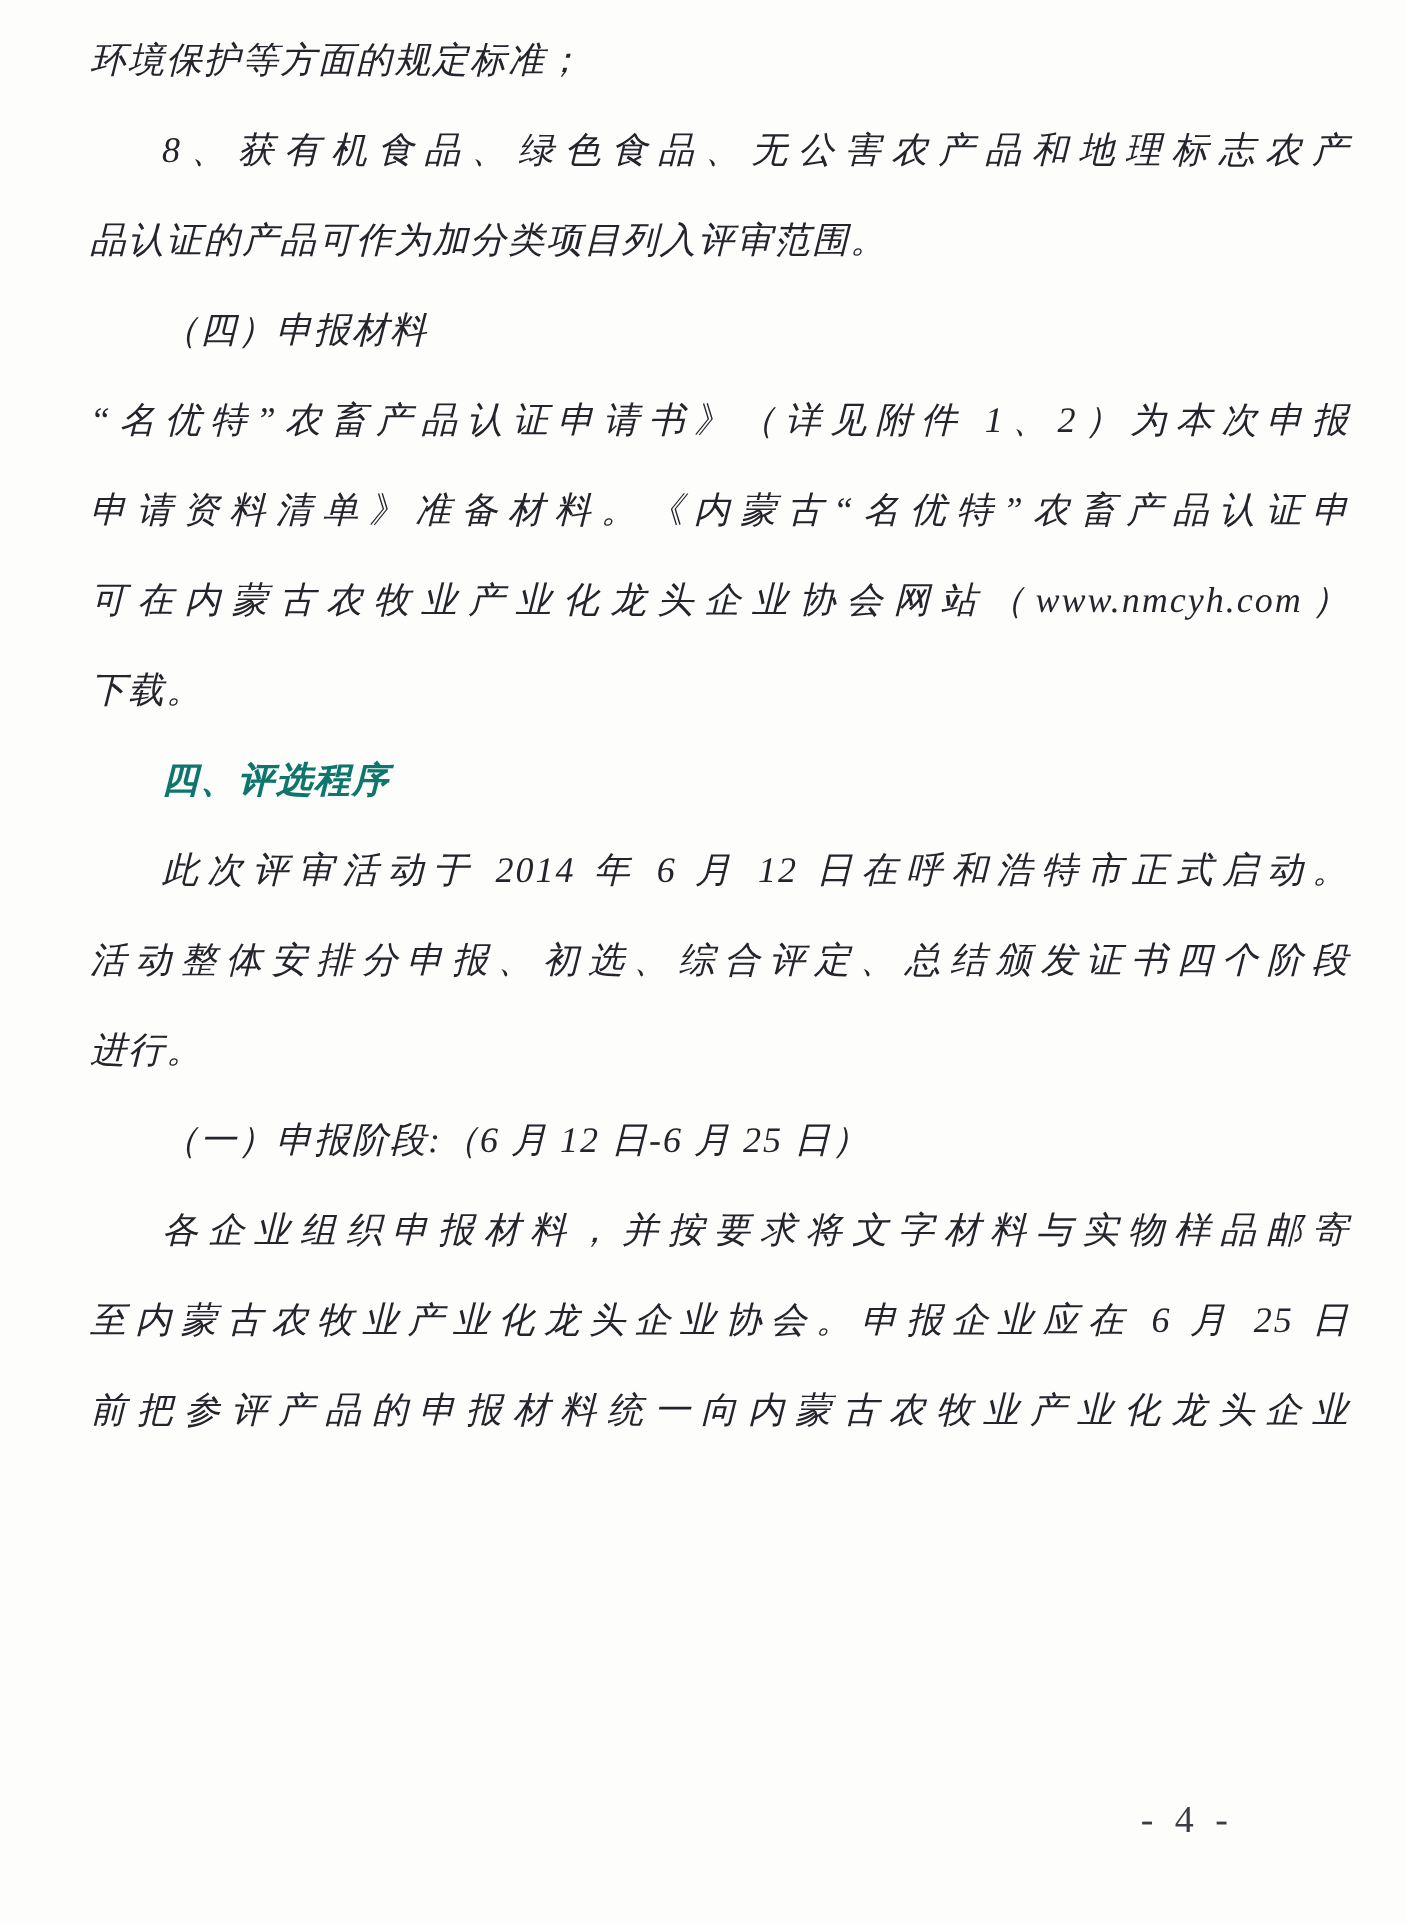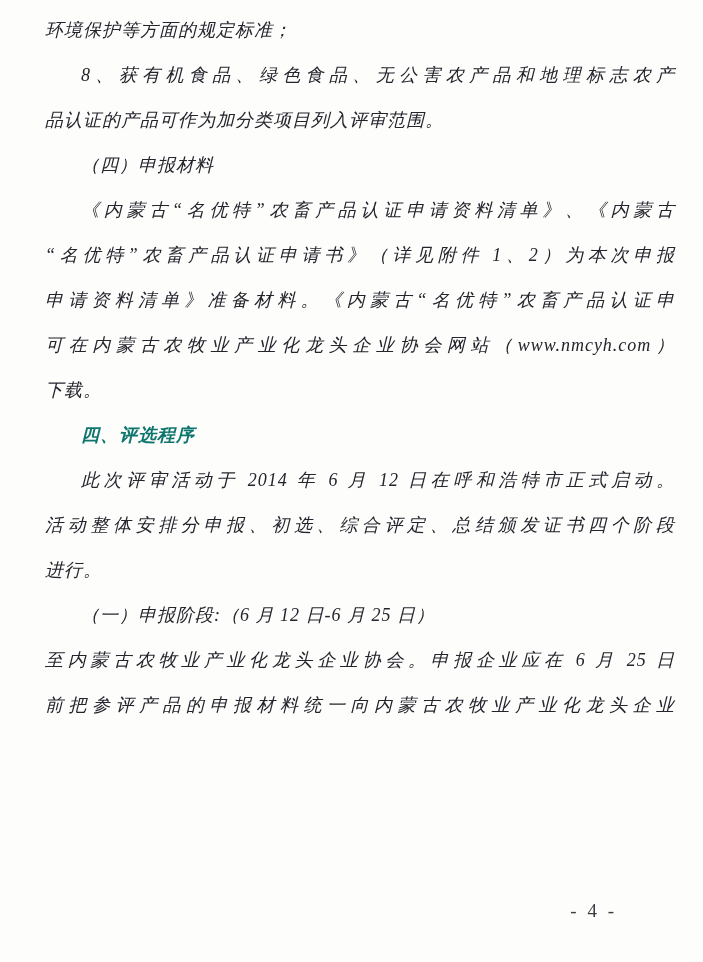--- a/index.html
+++ b/index.html
@@ -60,27 +60,27 @@
 </style>
 </head>
 <body>
 
 <div class="page">
   <div class="text-block" id="lines">
       <div class="line">环境保护等方面的规定标准；</div>
       <div class="line indent fill">8、获有机食品、绿色食品、无公害农产品和地理标志农产</div>
       <div class="line">品认证的产品可作为加分类项目列入评审范围。</div>
       <div class="line indent">（四）申报材料</div>
-      <div class="line indent fill">《内蒙古“名优特”农畜产品认证申请资料清单》、《内蒙古</div>
       <div class="line fill">“名优特”农畜产品认证申请书》（详见附件 1、2）为本次申报</div>
       <div class="line fill">申请资料清单》准备材料。《内蒙古“名优特”农畜产品认证申</div>
       <div class="line fill">可在内蒙古农牧业产业化龙头企业协会网站（www.nmcyh.com）</div>
       <div class="line">下载。</div>
       <div class="line indent heading">四、评选程序</div>
       <div class="line indent fill">此次评审活动于 2014 年 6 月 12 日在呼和浩特市正式启动。</div>
       <div class="line fill">活动整体安排分申报、初选、综合评定、总结颁发证书四个阶段</div>
       <div class="line">进行。</div>
       <div class="line indent">（一）申报阶段:（6 月 12 日-6 月 25 日）</div>
+      <div class="line indent fill">各企业组织申报材料，并按要求将文字材料与实物样品邮寄</div>
       <div class="line fill">至内蒙古农牧业产业化龙头企业协会。申报企业应在 6 月 25 日</div>
       <div class="line fill">前把参评产品的申报材料统一向内蒙古农牧业产业化龙头企业</div>
     </div>
   <div class="page-number">- 4 -</div>
 </div>
 
 </body></html>

